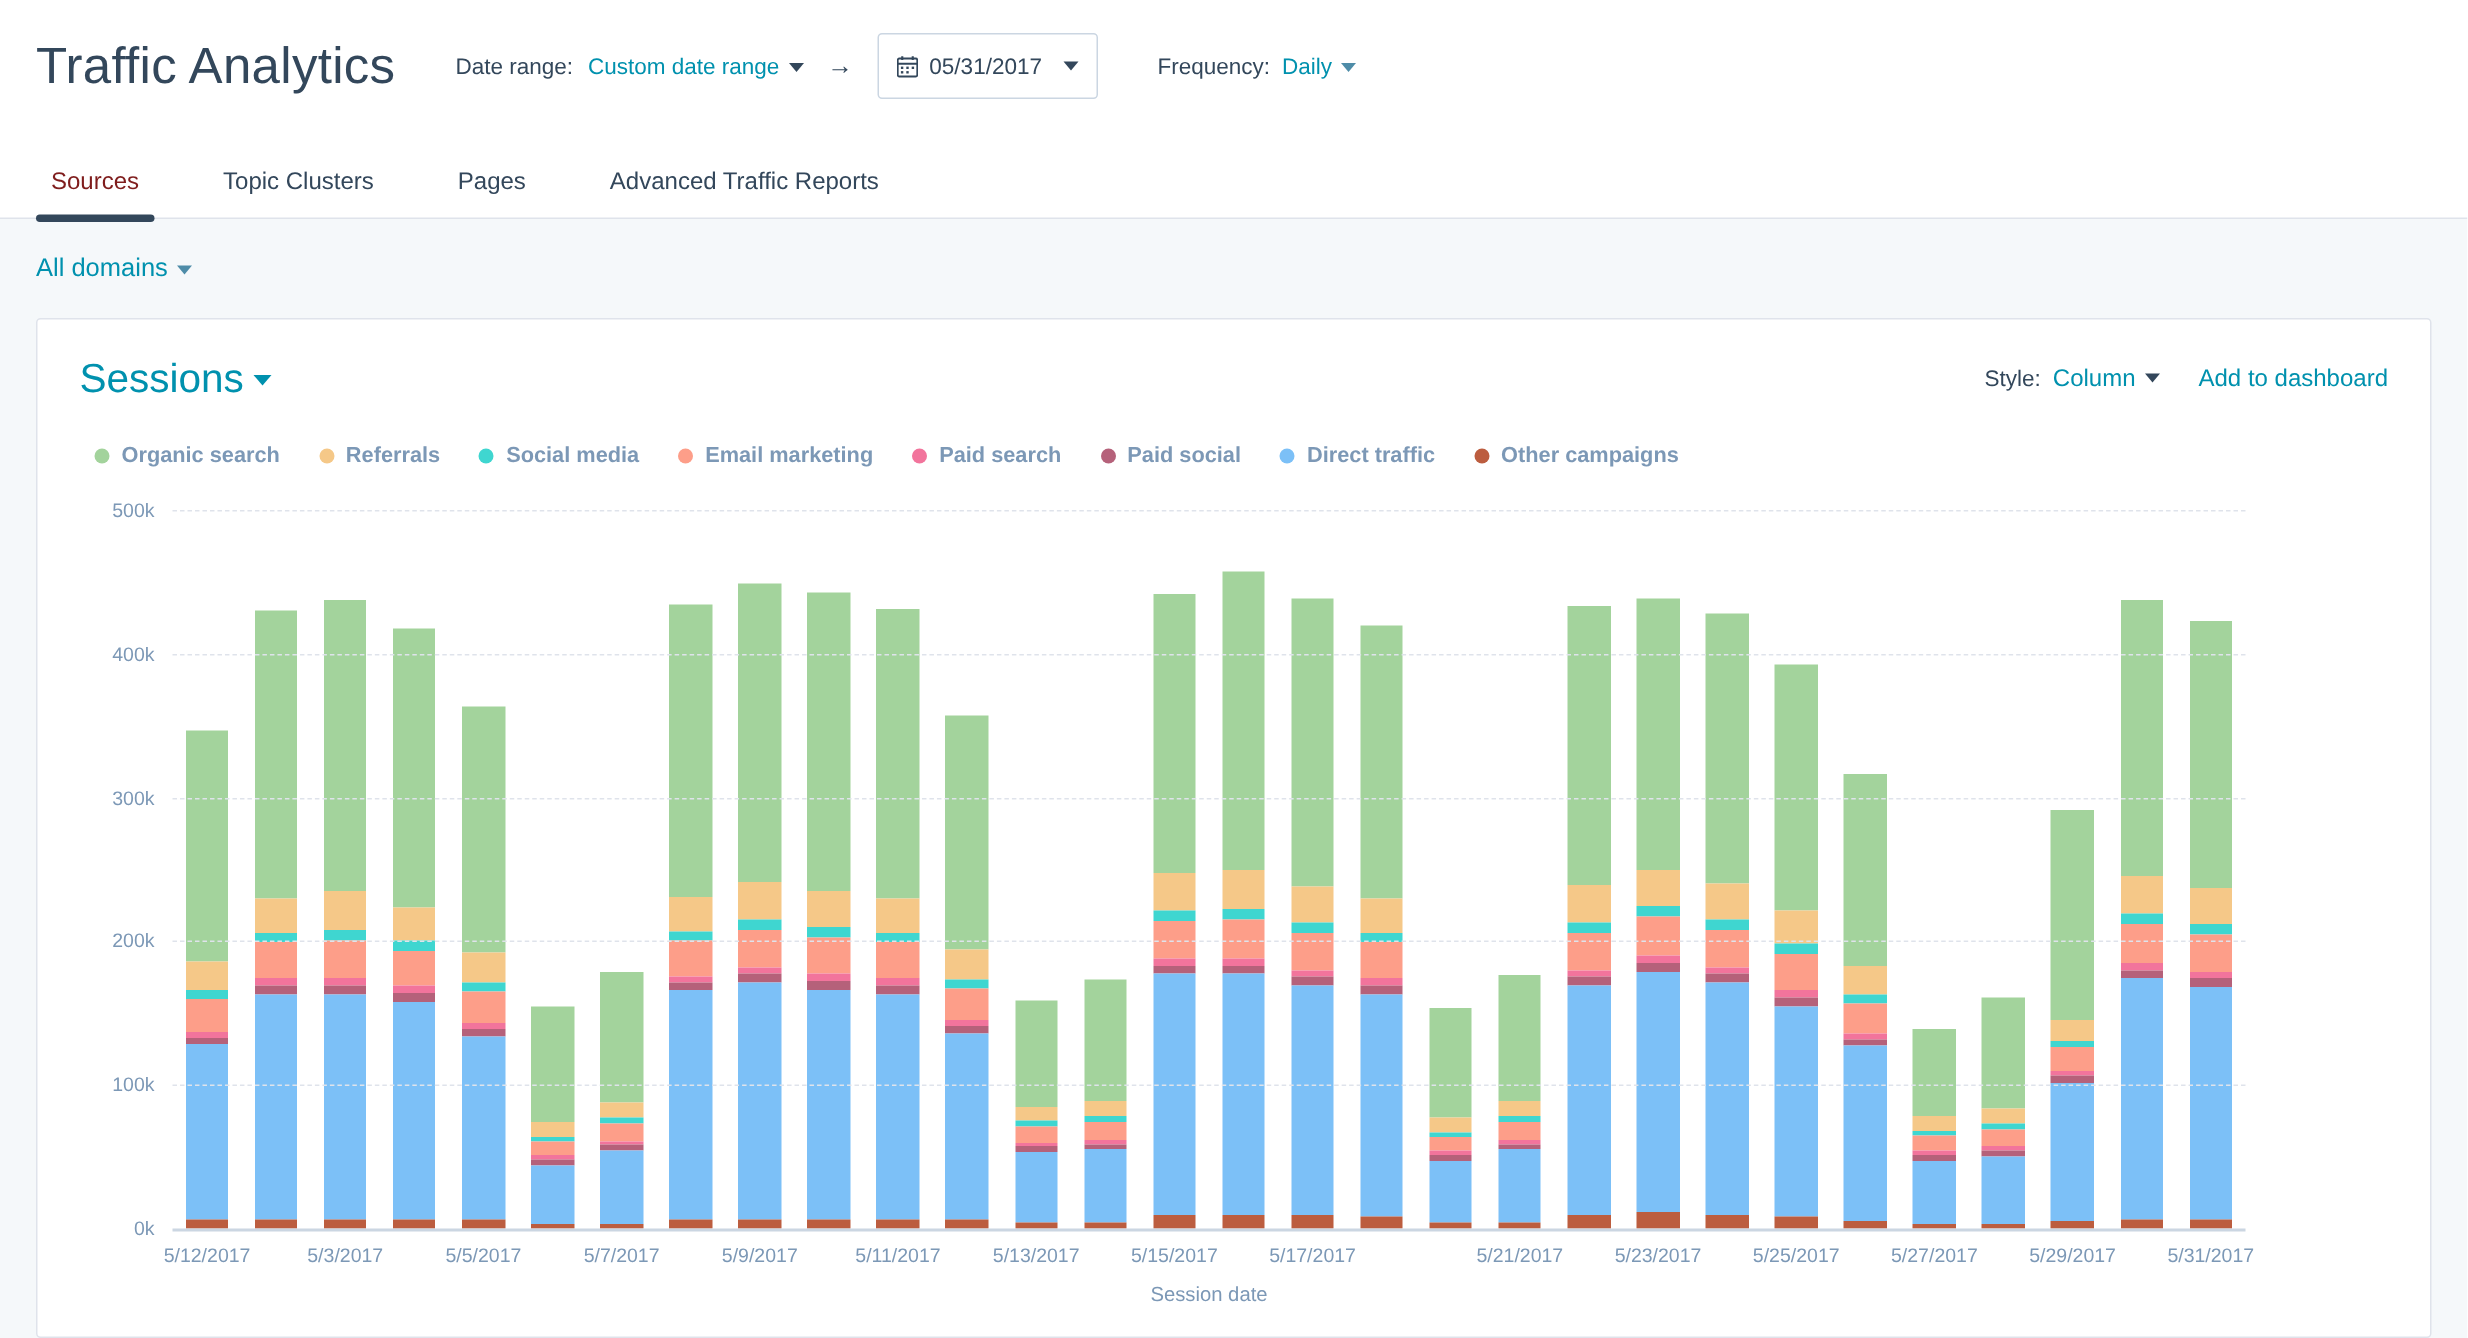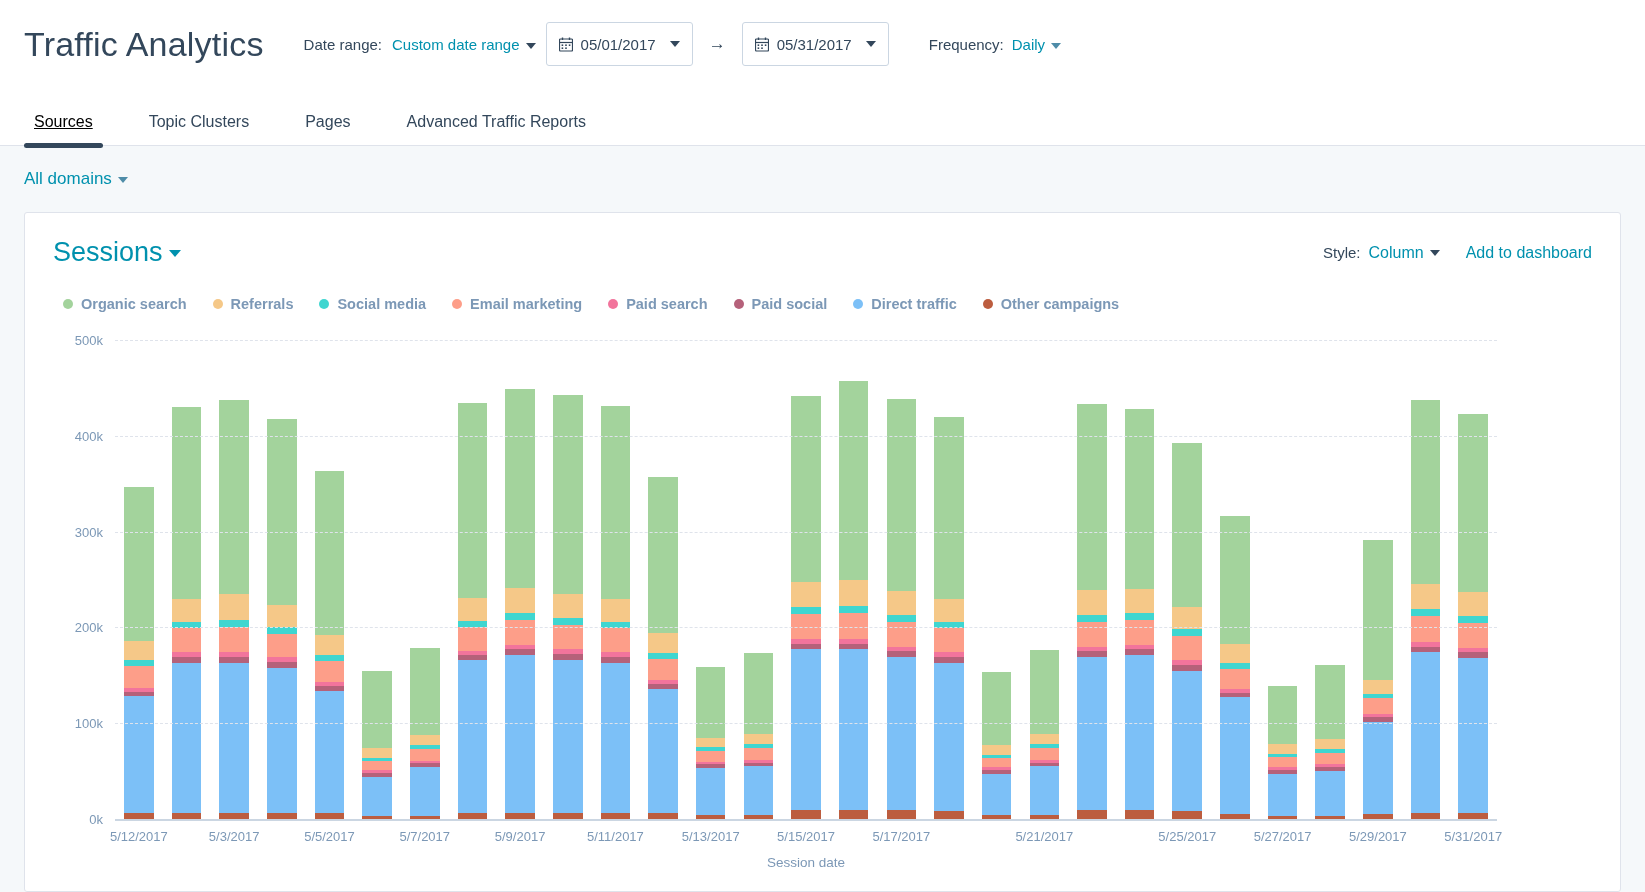--- a/index.html
+++ b/index.html
@@ -63,21 +63,21 @@
     border-bottom: 1px solid #dfe3eb;
     flex-shrink: 0;
   }
   .tab {
     font-size: 16px; color: #33475b;
     padding: 0 10px 14px 10px;
     margin-right: 36px;
     cursor: pointer; position: relative;
     white-space: nowrap;
   }
-  .tab.active { color: #000000; text-decoration: underline; }
+  .tab.active { color: #7f1d1d; }
   .tab.active::after {
     content: ""; position: absolute;
     left: 0; right: 0; bottom: -3px; height: 5px;
     background: #33475b; border-radius: 3px;
   }
 
   
   .content {
     flex: 1;
     background: #f5f8fa;
@@ -181,37 +181,20 @@
 
 <div id="app">
 
   <div class="topbar">
     <div class="page-title">Traffic Analytics</div>
 
     <div class="daterange-group">
       <span class="lbl-muted">Date range:</span>
       <span class="link-blue"><span>Custom date range</span><span class="caret"></span></span>
 
-      <div class="date-box">
-        <span class="cal-icon">
-          <svg width="14" height="15" viewBox="0 0 14 15">
-              <rect x="0.5" y="2" width="13" height="12" rx="1" fill="none" stroke="#33475b" stroke-width="1.2"></rect>
-              <line x1="0.5" y1="5.5" x2="13.5" y2="5.5" stroke="#33475b" stroke-width="1.2"></line>
-              <line x1="3.5" y1="0.5" x2="3.5" y2="3" stroke="#33475b" stroke-width="1.4"></line>
-              <line x1="10.5" y1="0.5" x2="10.5" y2="3" stroke="#33475b" stroke-width="1.4"></line>
-              <rect x="2.6" y="7.4" width="1.6" height="1.6" fill="#33475b"></rect>
-              <rect x="6.2" y="7.4" width="1.6" height="1.6" fill="#33475b"></rect>
-              <rect x="9.8" y="7.4" width="1.6" height="1.6" fill="#33475b"></rect>
-              <rect x="2.6" y="10.4" width="1.6" height="1.6" fill="#33475b"></rect>
-              <rect x="6.2" y="10.4" width="1.6" height="1.6" fill="#33475b"></rect>
-            </svg>
-        </span>
-        <span class="val">05/01/2017</span>
-        <span class="caret"></span>
-      </div>
 
       <span class="arrow-between">→</span>
 
       <div class="date-box">
         <span class="cal-icon">
           <svg width="14" height="15" viewBox="0 0 14 15">
               <rect x="0.5" y="2" width="13" height="12" rx="1" fill="none" stroke="#33475b" stroke-width="1.2"></rect>
               <line x1="0.5" y1="5.5" x2="13.5" y2="5.5" stroke="#33475b" stroke-width="1.2"></line>
               <line x1="3.5" y1="0.5" x2="3.5" y2="3" stroke="#33475b" stroke-width="1.4"></line>
               <line x1="10.5" y1="0.5" x2="10.5" y2="3" stroke="#33475b" stroke-width="1.4"></line>
@@ -553,20 +536,33 @@
                   <div class="seg" style="background: rgb(124, 192, 247); height: 36.9515%;"></div>
                   <div class="seg" style="background: rgb(181, 97, 122); height: 1.38568%;"></div>
                   <div class="seg" style="background: rgb(242, 116, 156); height: 1.15473%;"></div>
                   <div class="seg" style="background: rgb(253, 158, 137); height: 6.00462%;"></div>
                   <div class="seg" style="background: rgb(63, 214, 208); height: 1.61663%;"></div>
                   <div class="seg" style="background: rgb(245, 200, 136); height: 6.00462%;"></div>
                   <div class="seg" style="background: rgb(163, 211, 156); height: 44.8037%;"></div>
                 </div>
               </div>
               <div class="bar-slot">
+                <div class="bar" title="5/23/2017" style="height: 87.6%;">
+                  <div class="seg" style="background: rgb(188, 93, 63); height: 2.51142%;"></div>
+                  <div class="seg" style="background: rgb(124, 192, 247); height: 38.3562%;"></div>
+                  <div class="seg" style="background: rgb(181, 97, 122); height: 1.36986%;"></div>
+                  <div class="seg" style="background: rgb(242, 116, 156); height: 1.14155%;"></div>
+                  <div class="seg" style="background: rgb(253, 158, 137); height: 6.16438%;"></div>
+                  <div class="seg" style="background: rgb(63, 214, 208); height: 1.59817%;"></div>
+                  <div class="seg" style="background: rgb(245, 200, 136); height: 5.93607%;"></div>
+                  <div class="seg" style="background: rgb(163, 211, 156); height: 42.9224%;"></div>
+                </div>
+                <div class="xlabel" style="left: 50%;">5/23/2017</div>
+              </div>
+              <div class="bar-slot">
                 <div class="bar" title="5/24/2017" style="height: 85.6%;">
                   <div class="seg" style="background: rgb(188, 93, 63); height: 2.1028%;"></div>
                   <div class="seg" style="background: rgb(124, 192, 247); height: 37.8505%;"></div>
                   <div class="seg" style="background: rgb(181, 97, 122); height: 1.40187%;"></div>
                   <div class="seg" style="background: rgb(242, 116, 156); height: 1.16822%;"></div>
                   <div class="seg" style="background: rgb(253, 158, 137); height: 6.07477%;"></div>
                   <div class="seg" style="background: rgb(63, 214, 208); height: 1.63551%;"></div>
                   <div class="seg" style="background: rgb(245, 200, 136); height: 5.84112%;"></div>
                   <div class="seg" style="background: rgb(163, 211, 156); height: 43.9252%;"></div>
                 </div>

